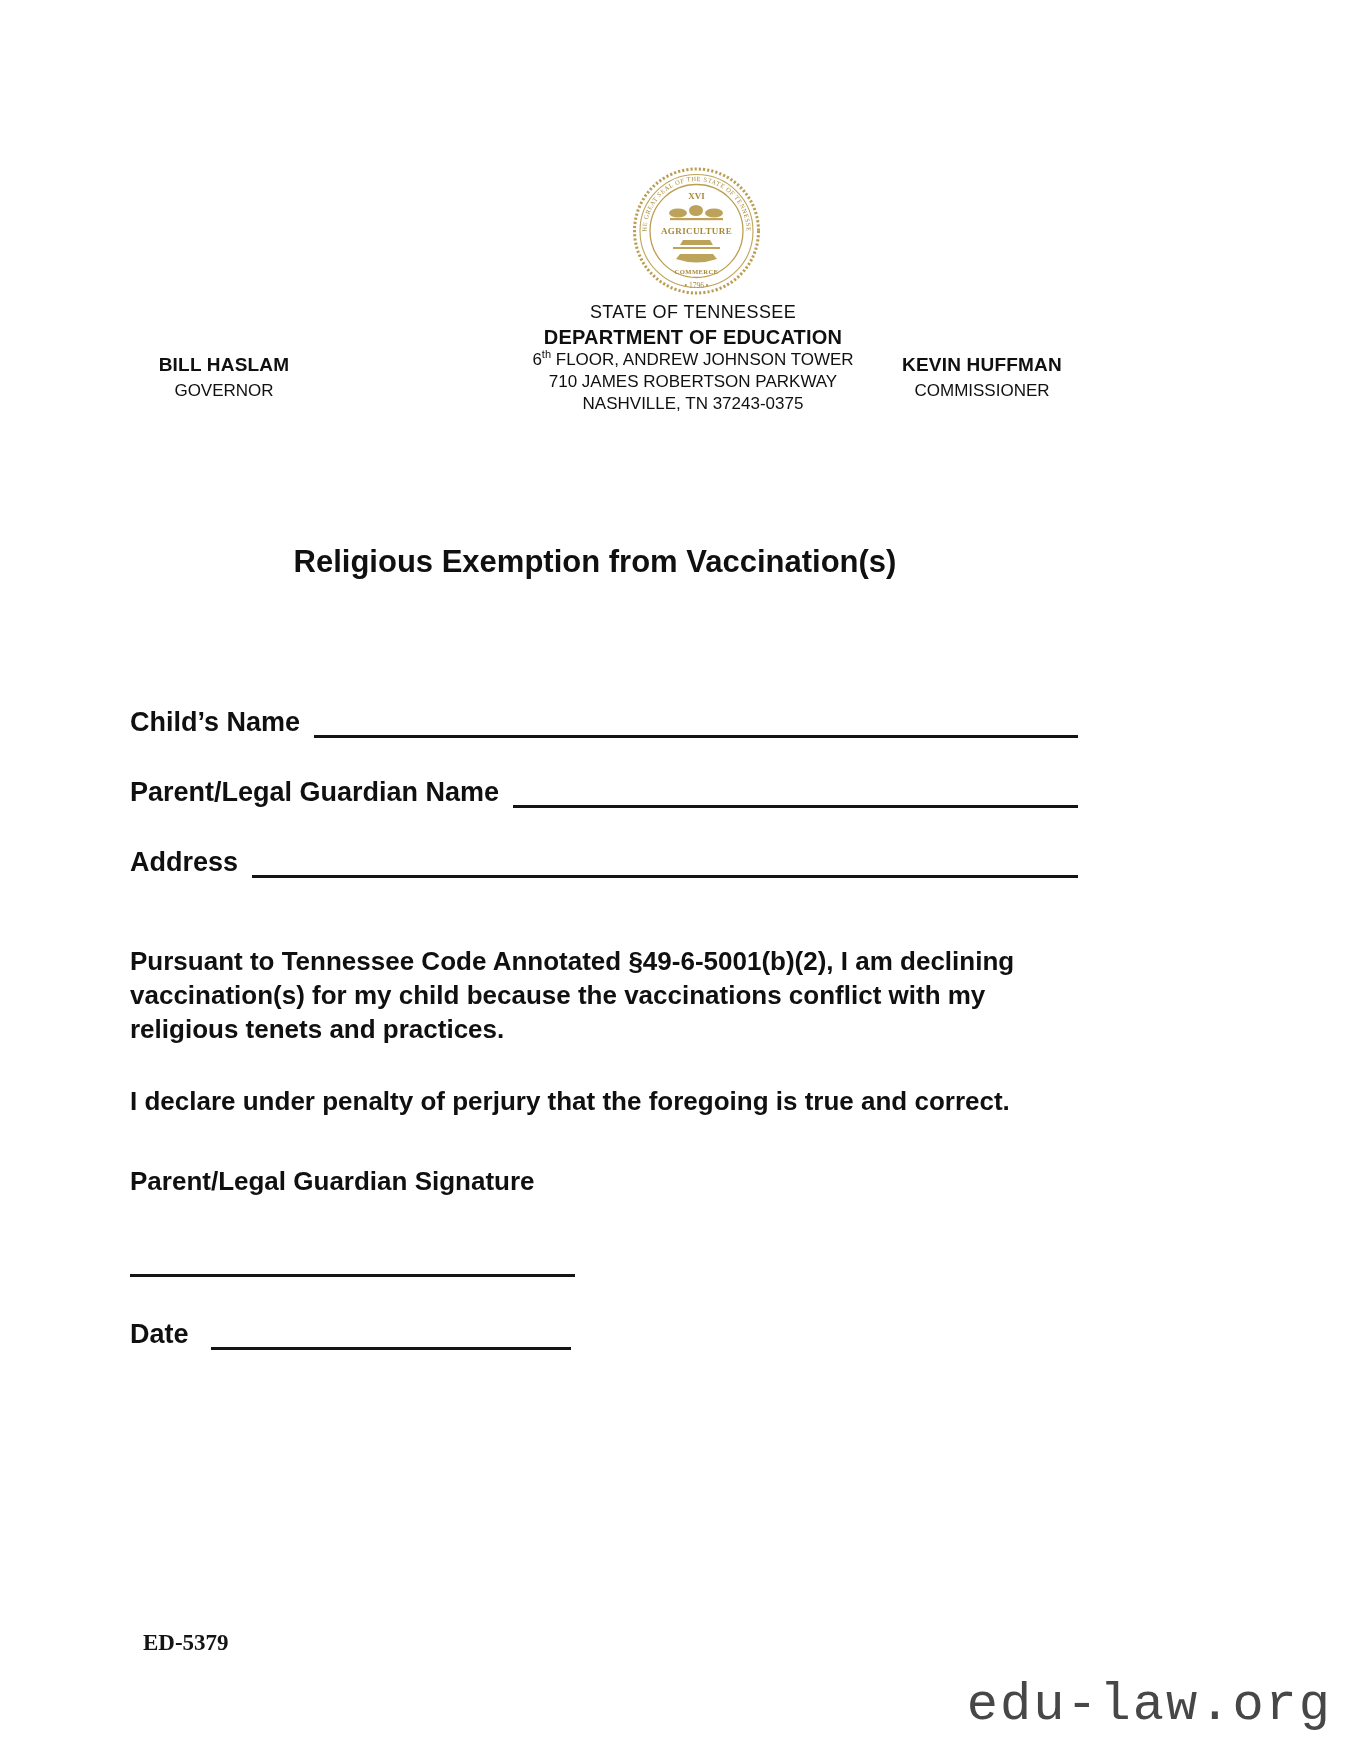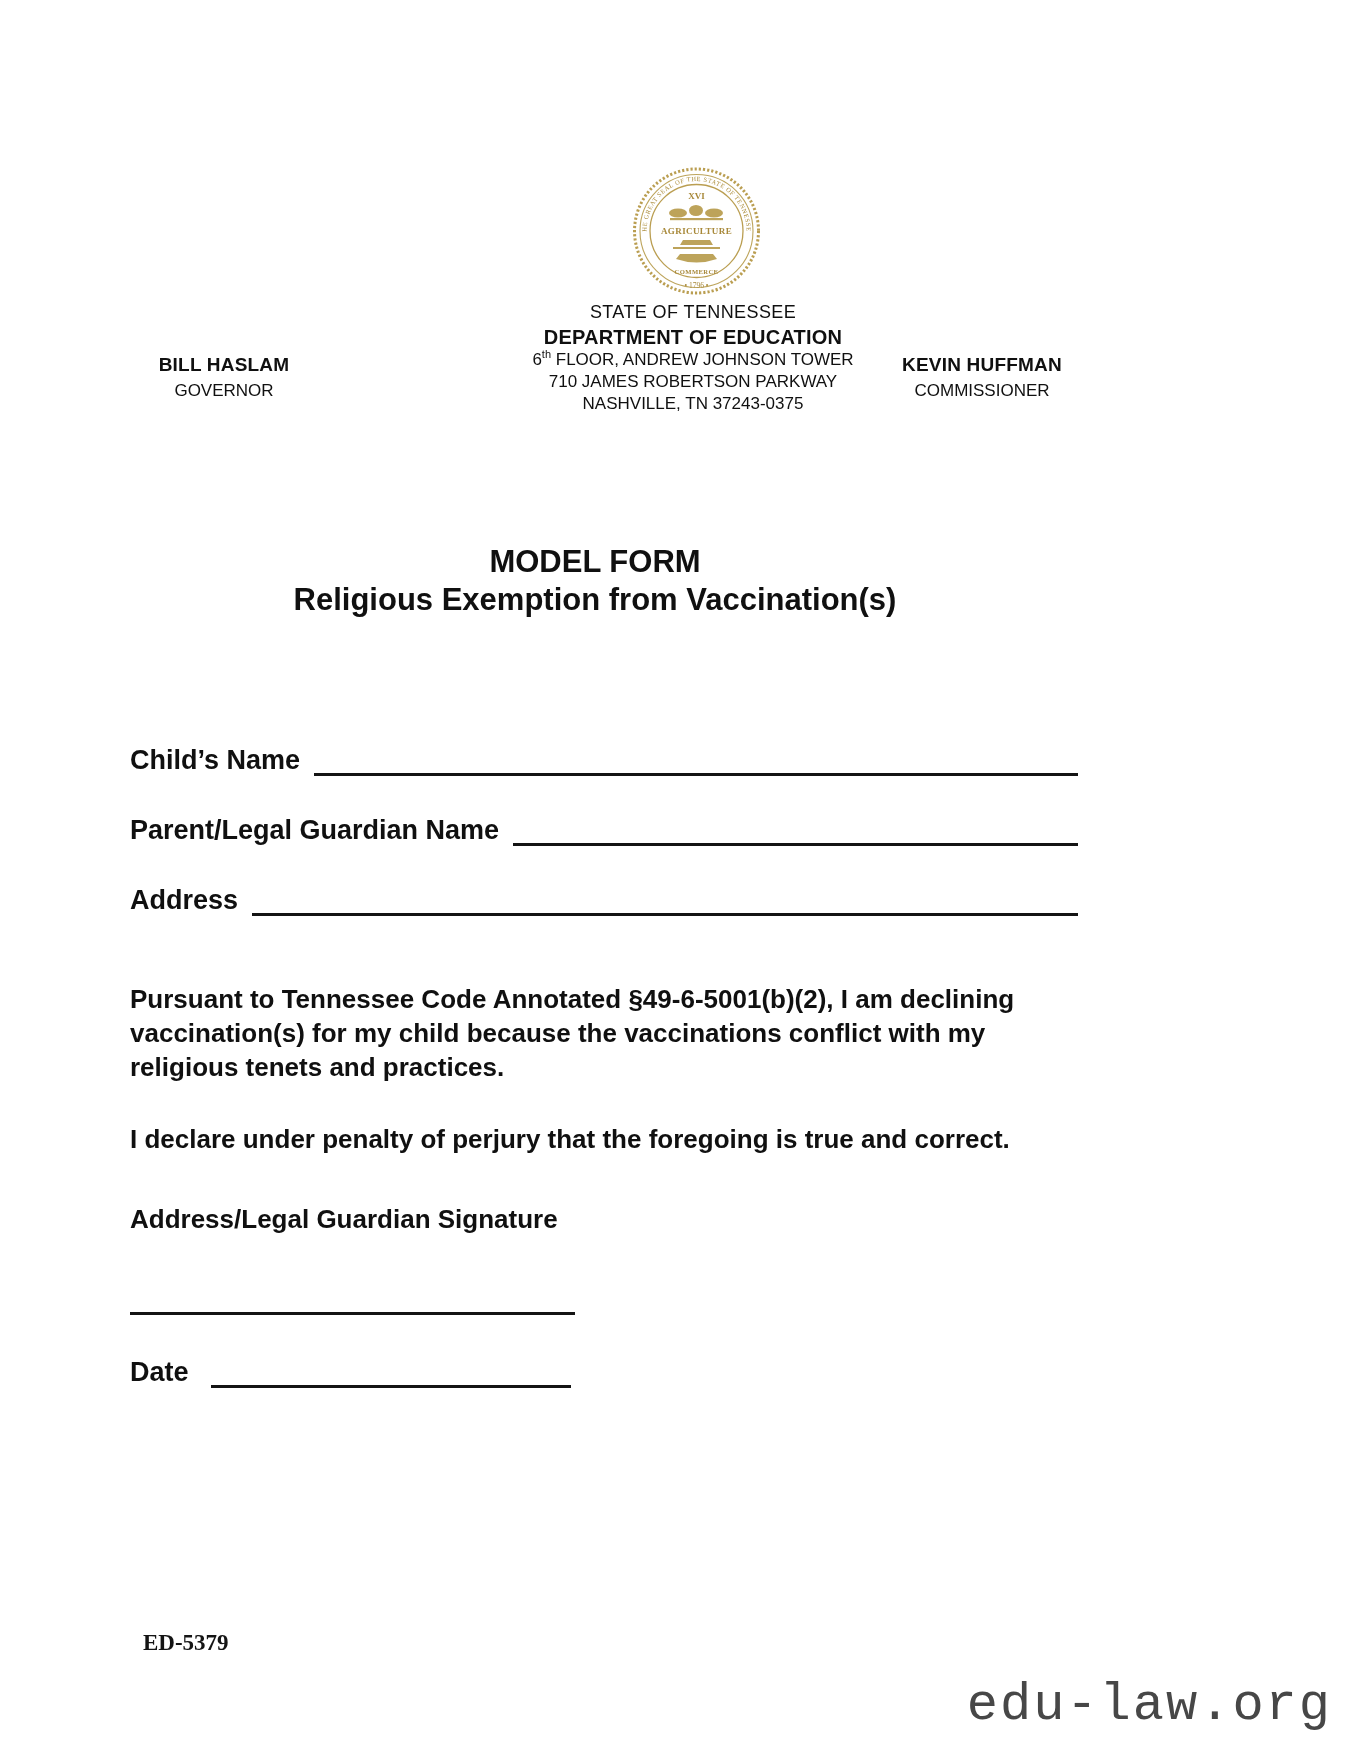--- a/index.html
+++ b/index.html
@@ -116,21 +116,20 @@
   </div>
 
   <div class="side-block com-block">
     <div class="side-name">KEVIN HUFFMAN</div>
     <div class="side-title">COMMISSIONER</div>
   </div>
 
   <div class="content">
 
     <h1 class="form-title">
-      <div>MODEL FORM</div>
       <div>Religious Exemption from Vaccination(s)</div>
     </h1>
 
     <div class="fields">
       <div class="field-row">
         <span class="flabel">Child’s Name</span>
         <span class="fline grow"></span>
       </div>
       <div class="field-row">
         <span class="flabel">Parent/Legal Guardian Name</span>
@@ -138,21 +137,21 @@
       </div>
       <div class="field-row">
         <span class="flabel">Address</span>
         <span class="fline grow"></span>
       </div>
     </div>
 
     <p class="para para1">Pursuant to Tennessee Code Annotated §49-6-5001(b)(2), I am declining vaccination(s) for my child because the vaccinations conflict with my religious tenets and practices.</p>
     <p class="para para2">I declare under penalty of perjury that the foregoing is true and correct.</p>
 
-    <p class="para sig-label">Address/Legal Guardian Signature</p>
+    <p class="para sig-label">Parent/Legal Guardian Signature</p>
     <div class="sig-line"></div>
 
     <div class="date-row">
       <span class="flabel">Date</span>
       <span class="fline date-line"></span>
     </div>
   </div>
 
   <div class="form-number">ED-5379</div>
   <div class="watermark">edu-law.org</div>

